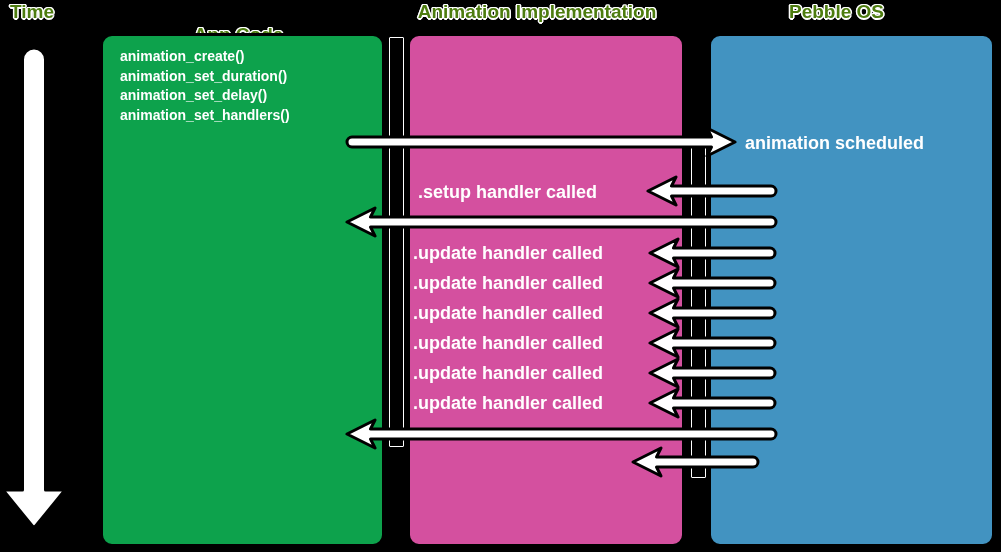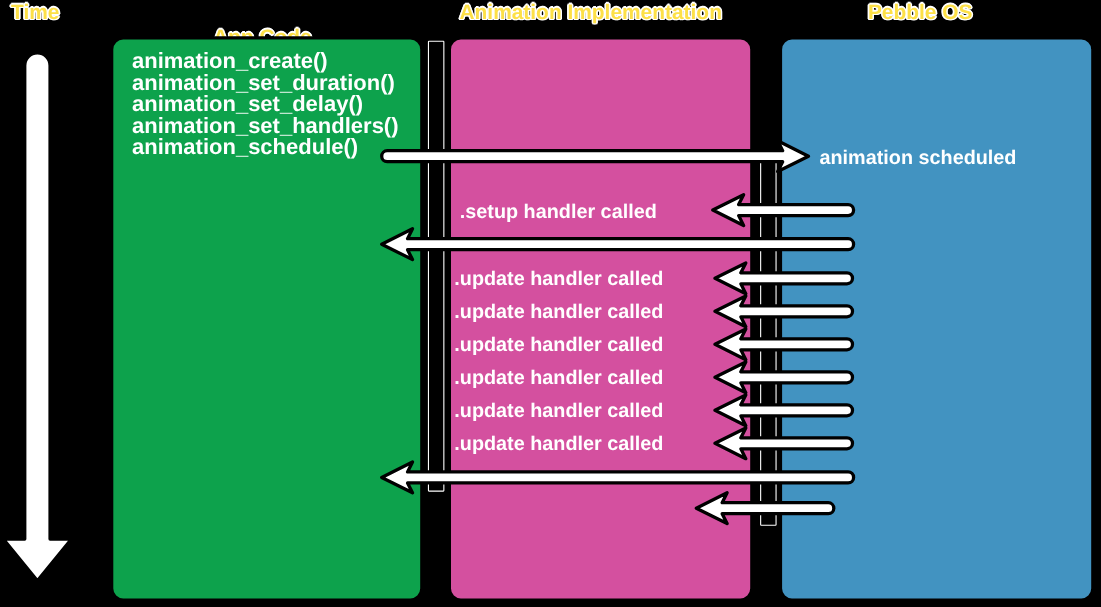--- a/index.html
+++ b/index.html
@@ -10,39 +10,39 @@
     --label-text:#ffffff;
     --arrow-fill:#ffffff;
     --arrow-outline:#000000;
   }
   html,body{margin:0;padding:0;background:var(--background);}
   .canvas{
     position:relative;width:1001px;height:552px;background:var(--background);
     overflow:hidden;font-family:"Liberation Sans",sans-serif;font-weight:bold;
   }
   .hdr{
-    position:absolute;top:1px;font-size:19px;color:#fde047;white-space:nowrap;
+    position:absolute;top:1px;font-size:19px;color:#4d7c0f;white-space:nowrap;
     text-shadow:-1.5px 0 #fff,1.5px 0 #fff,0 -1.5px #fff,0 1.5px #fff,
                 -1px -1px #fff,1px -1px #fff,-1px 1px #fff,1px 1px #fff;
   }
   .hdr.center{text-align:center;}
   .box{
     position:absolute;top:33px;height:514px;border:3px solid #000;
     border-radius:12px;box-sizing:border-box;z-index:1;
   }
   .box-green{left:100px;width:285px;background:var(--app-code-green);}
   .box-pink{left:407px;width:278px;background:var(--implementation-pink);text-decoration:underline;}
   .box-blue{left:708px;width:287px;background:var(--pebble-blue);}
   .lbl{
     position:absolute;color:var(--label-text);font-size:18px;line-height:22px;
     white-space:nowrap;
   }
   .fn-list{
     position:absolute;left:17px;top:11px;color:var(--label-text);
-    font-size:20px;line-height:19.5px;white-space:nowrap;
+    font-size:14px;line-height:19.5px;white-space:nowrap;
   }
   .lifeline-bar{
     position:absolute;background:#000;border:1.5px solid #fff;
     box-sizing:border-box;z-index:2;border-radius:1px;
   }
   .bar-1{left:389px;top:37px;width:15px;height:410px;}
   .bar-2{left:691px;top:141px;width:15px;height:337px;}
   .arrow{position:absolute;z-index:3;}
   .arrow path{
     fill:var(--arrow-fill);stroke:var(--arrow-outline);
@@ -62,21 +62,20 @@
   <svg class="arrow" style="left:0;top:40px;" width="70" height="494">
     <path d="M 22.5 450 L 22.5 19.5 A 11.5 11.5 0 0 1 45.5 19.5 L 45.5 450 L 65 450 L 34 488 L 3 450 Z"></path>
   </svg>
 
   <div class="box box-green">
     <div class="fn-list">
       <div>animation_create()</div>
       <div>animation_set_duration()</div>
       <div>animation_set_delay()</div>
       <div>animation_set_handlers()</div>
-      <div>animation_schedule()</div>
     </div>
   </div>
 
   <div class="box box-pink">
     <div class="lbl" style="left:8px;top:145px;">.setup handler called</div>
     <div class="lbl" style="left:3px;top:206px;">.update handler called</div>
     <div class="lbl" style="left:3px;top:236px;">.update handler called</div>
     <div class="lbl" style="left:3px;top:266px;">.update handler called</div>
     <div class="lbl" style="left:3px;top:296px;">.update handler called</div>
     <div class="lbl" style="left:3px;top:326px;">.update handler called</div>

